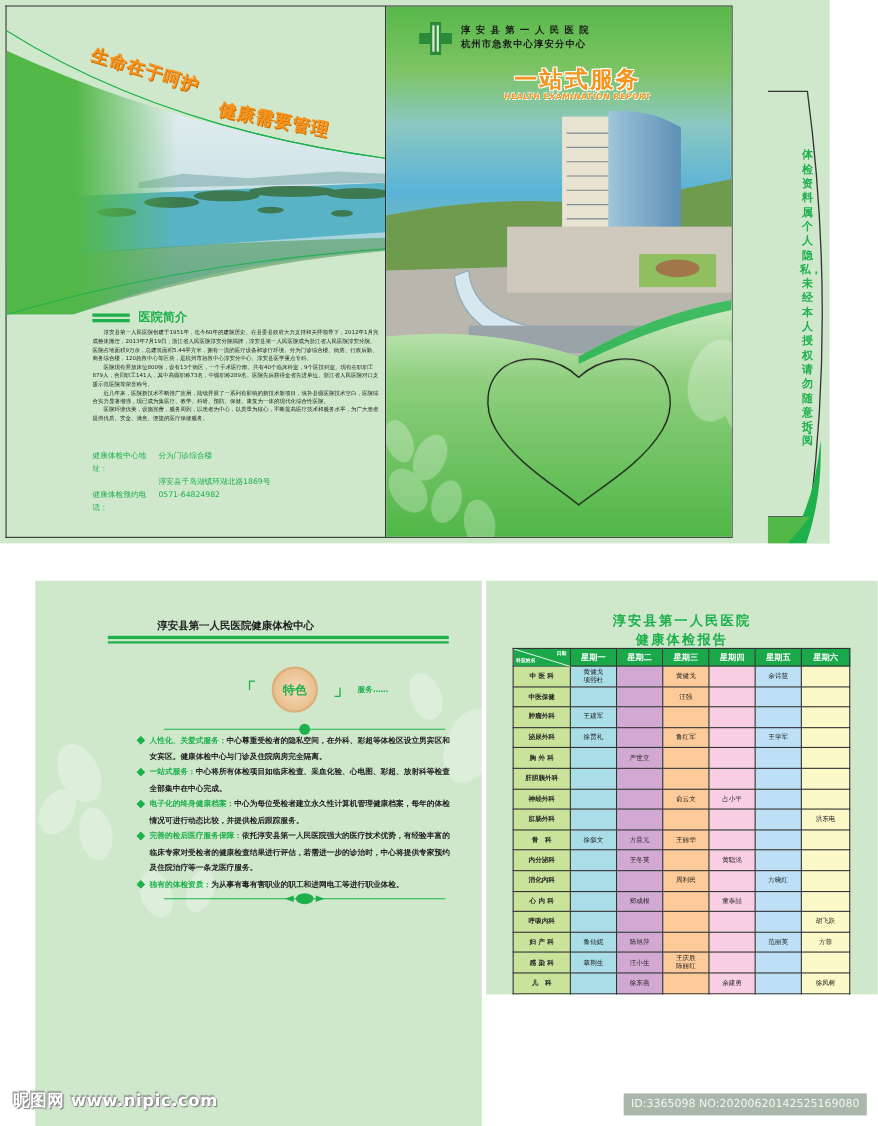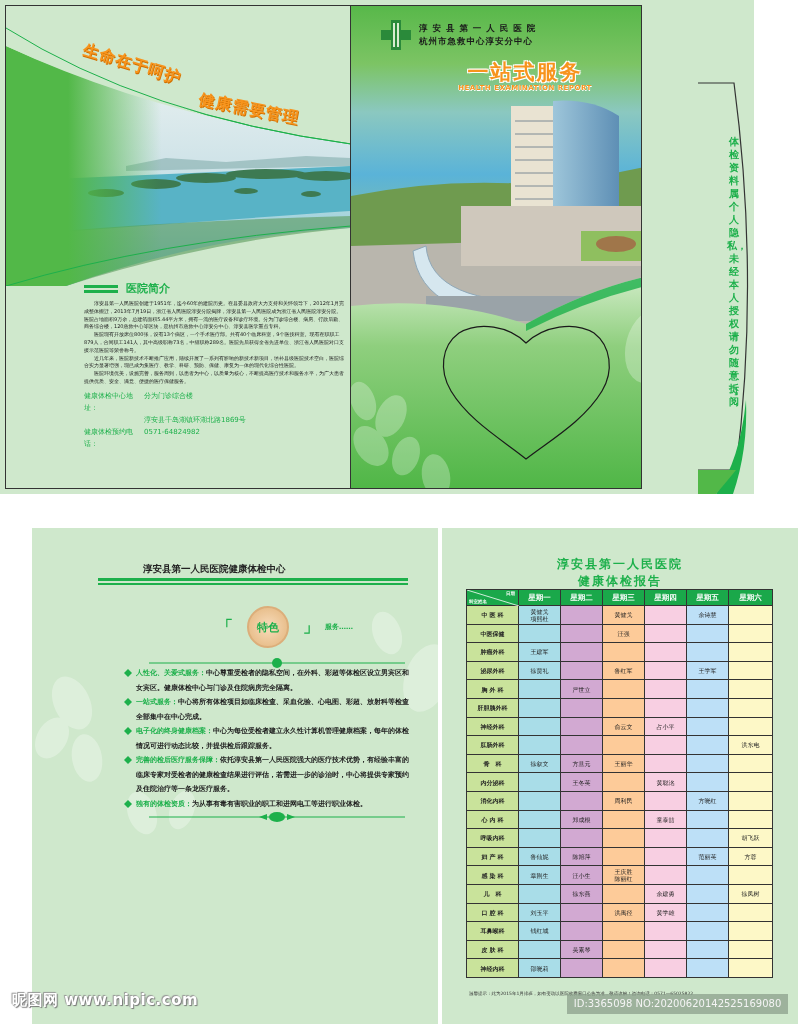--- a/index.html
+++ b/index.html
@@ -2,37 +2,37 @@
 <html><head>
 <meta charset="utf-8">
 <style>
   * { box-sizing: border-box; margin: 0; padding: 0; }
   html, body { width: 798px; height: 1024px; background: #ffffff; overflow: hidden; }
   body { position: relative; font-family: "DejaVu Sans", sans-serif; }
 
   
   .top-spread { position: absolute; left: 0; top: 0; width: 754px; height: 494px; background: #cfe8cc; }
   .panel-left { position: absolute; left: 5px; top: 5px; width: 345px; height: 484px; border: 1.5px solid #333; border-right: none; overflow: hidden; background: #cfe8cc; }
-  .panel-cover { position: absolute; left: 350px; top: 5px; width: 292px; height: 484px; border: 1.5px solid #333; overflow: hidden; }
+  .panel-cover { position: absolute; left: 350px; top: 5px; width: 316px; height: 484px; border: 1.5px solid #333; overflow: hidden; }
   .panel-flap { position: absolute; left: 698px; top: 0; width: 56px; height: 494px; background: #cfe8cc; }
 
   
   .lake-band { position: absolute; left: 0; top: 0; width: 345px; height: 280px; }
   .slogan { position: absolute; color: #f7941d; font-weight: bold; font-size: 16px; letter-spacing: 1px; text-shadow: 1px 1px 0 #d07000; font-family: "DejaVu Sans", sans-serif; }
   .slogan.s1 { left: 75px; top: 48px; transform: rotate(17deg); }
   .slogan.s2 { left: 192px; top: 93px; transform: rotate(11deg); }
 
   .intro { position: absolute; left: 83px; top: 280px; width: 262px; }
   .intro-head { display: flex; align-items: center; gap: 8px; text-align: center; }
   .intro-bars { width: 34px; }
   .intro-bars i { display: block; height: 3px; background: #1db04b; margin: 2px 0; }
   .intro-title { color: #1db04b; font-weight: bold; font-size: 11px; }
   .intro-body { margin-top: 4px; font-size: 5px; line-height: 7.8px; color: #222; text-indent: 10px; }
   .intro-body p { margin: 0; }
-  .intro-contact { margin-top: 4px; font-size: 7px; line-height: 12px; color: #1db04b; }
+  .intro-contact { margin-top: 22px; font-size: 7px; line-height: 12px; color: #1db04b; }
   .intro-contact .row { display: flex; }
   .intro-contact .lbl { width: 60px; }
   .intro-contact .indent { padding-left: 60px; }
 
   
   .cover-bg { position: absolute; inset: 0; background: linear-gradient(180deg, #58b84a 0%, #7cc464 12%, #8bc8c0 22%, #5ab3d8 35%, #9ac68a 55%, #8fb07a 65%, #b8c2bc 72%); }
   .cover-logo { position: absolute; left: 30px; top: 14px; display: flex; align-items: center; gap: 8px; }
   .cover-logo-icon { width: 30px; height: 30px; position: relative; }
   .cover-org { font-size: 8.5px; font-weight: bold; color: #1a1a1a; line-height: 13px; letter-spacing: 1px; }
   .cover-title { position: absolute; left: 0; width: 348px; top: 52px; text-align: center; font-size: 21px; font-weight: bold; color: #f7941d; letter-spacing: 2px; text-shadow: 1px 1px 0 #fff, -1px -1px 0 #fff, 1px -1px 0 #fff, -1px 1px 0 #fff; }
@@ -52,21 +52,21 @@
   .bracket { color: #1db04b; font-size: 16px; font-weight: bold; }
   .badge-circle { width: 42px; height: 42px; border-radius: 50%; background: radial-gradient(circle, #f8dcbc 0%, #e9c08e 70%, #d9a56a 100%); border: 2px solid #dcae7a; display: flex; align-items: center; justify-content: center; color: #1db04b; font-weight: bold; font-size: 11px; margin: 0 8px; }
   .service-tail { color: #1db04b; font-size: 7px; font-weight: bold; }
   .feature-list { position: absolute; left: 92px; top: 138px; width: 290px; font-size: 7px; line-height: 14.5px; color: #222; font-weight: bold; }
   .feature-item { position: relative; padding-left: 12px; }
   .feature-item .leaf { position: absolute; left: 0; top: 3px; width: 8px; height: 8px; }
   .feature-item .key { color: #1db04b; }
   .ornament-rule { position: absolute; left: 117px; top: 282px; width: 256px; height: 14px; }
 
   
-  .br { position: absolute; left: 442px; top: 528px; width: 356px; height: 496px; background: #cfe8cc; overflow: hidden; text-decoration: underline; }
+  .br { position: absolute; left: 442px; top: 528px; width: 356px; height: 376px; background: #cfe8cc; overflow: hidden; text-decoration: underline; }
   .br-title { position: absolute; left: 0; width: 356px; top: 28px; text-align: center; color: #1db04b; font-weight: bold; font-size: 12px; letter-spacing: 2px; line-height: 17px; }
   table.sched { position: absolute; left: 24px; top: 61px; border-collapse: collapse; font-size: 6px; color: #222; }
   table.sched th, table.sched td { border: 1px solid #333; text-align: center; vertical-align: middle; padding: 0; }
   table.sched th { background: #1aa84a; color: #fff; font-weight: bold; font-size: 7.5px; height: 16px; }
   table.sched th.corner { position: relative; width: 52px; font-size: 4.5px; }
   table.sched th.corner .d { position: absolute; right: 3px; top: 1px; }
   table.sched th.corner .k { position: absolute; left: 2px; bottom: 1px; }
   table.sched th.corner svg { position: absolute; left: 0; top: 0; }
   table.sched td { height: 18.6px; line-height: 7px; }
   table.sched td.dept { background: #c9e39b; font-weight: bold; width: 52px; }

